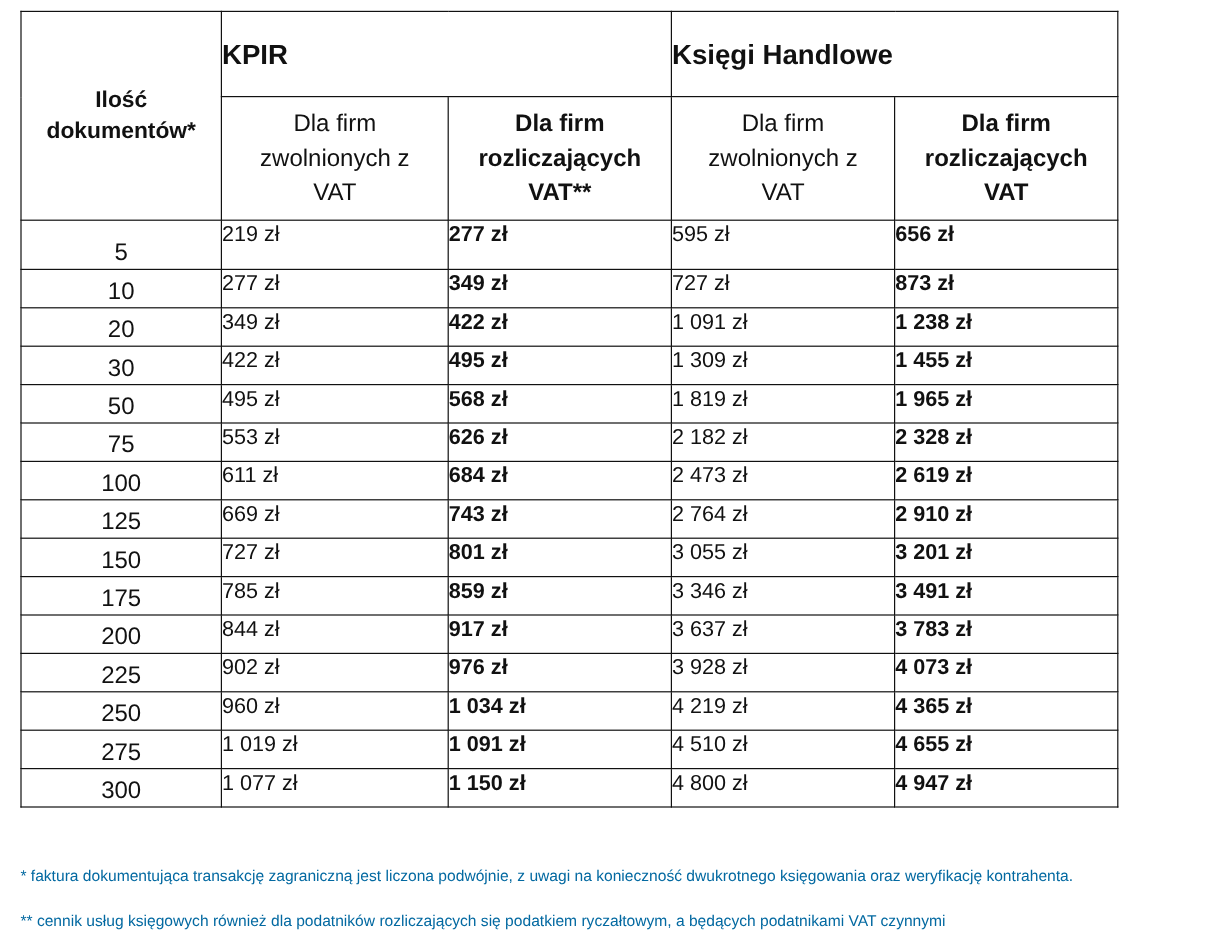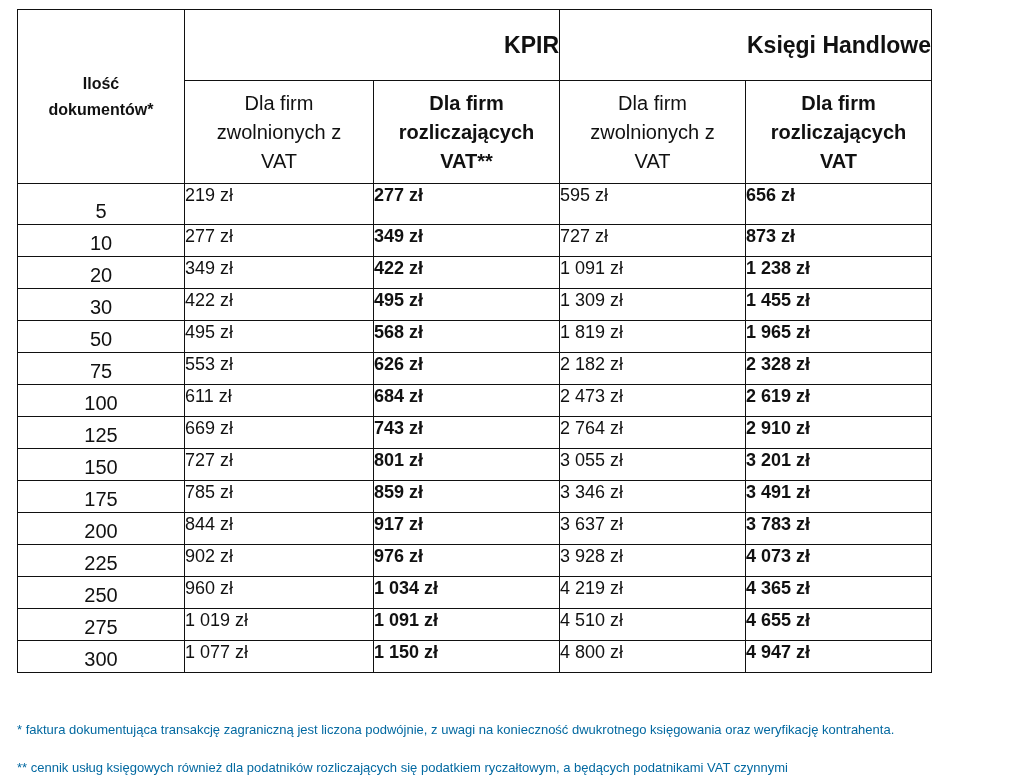--- a/index.html
+++ b/index.html
@@ -13,22 +13,22 @@
     width: 915px;
   }
   table.price td, table.price th {
     border: 1.5px solid #111; padding: 0;
   }
   col.c0 { width: 167px; }
   col.c1 { width: 189px; }
   col.c2 { width: 186px; }
   col.c3 { width: 186px; }
   col.c4 { width: 186px; }
-  th.group { height: 70px; font-size: 23px; font-weight: bold; text-align: right; vertical-align: middle; }
-  th.qty-head { font-size: 16px; font-weight: bold; text-align: center; vertical-align: middle; line-height: 26px; padding-bottom: 40px; }
+  th.group { height: 70px; font-size: 23px; font-weight: bold; text-align: left; vertical-align: middle; }
+  th.qty-head { font-size: 19px; font-weight: bold; text-align: center; vertical-align: middle; line-height: 26px; padding-bottom: 40px; }
   th.sub { height: 102px; font-size: 20px; vertical-align: middle; line-height: 29px; padding-top: 4px; }
   th.sub.normal { font-weight: normal; }
   th.sub.bold { font-weight: bold; }
   td.qty { text-align: center; font-size: 20px; vertical-align: bottom; padding-bottom: 0px; line-height: 26px; }
   td.val { text-align: left; font-size: 18px; vertical-align: top; padding-right: 7px; padding-top: 4px; line-height: 22px; }
   td.val.bold { font-weight: bold; }
   tr.first td { height: 40px; }
   tr.row td { height: 31px; }
   .notes { position: absolute; left: 17px; font-size: 13px; color: #0369a1; white-space: nowrap; }
   .note1 { top: 722px; }

